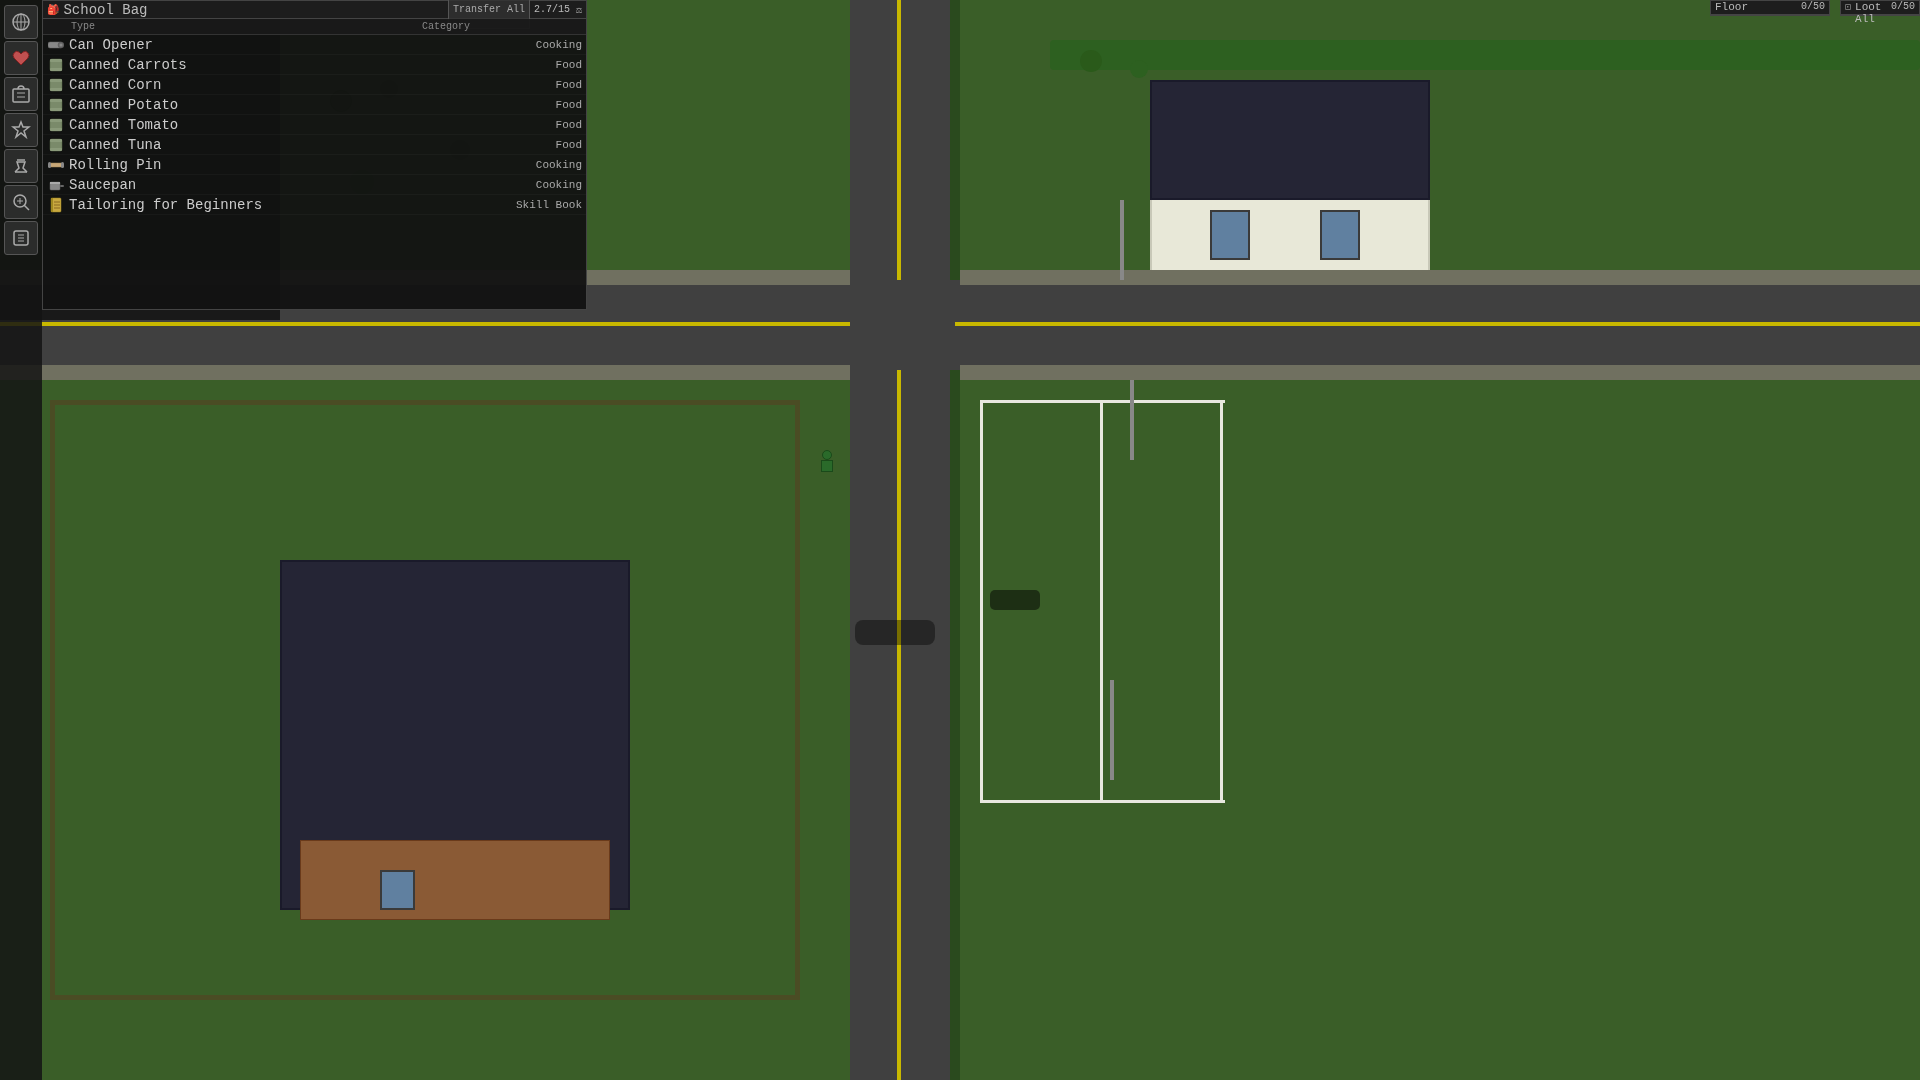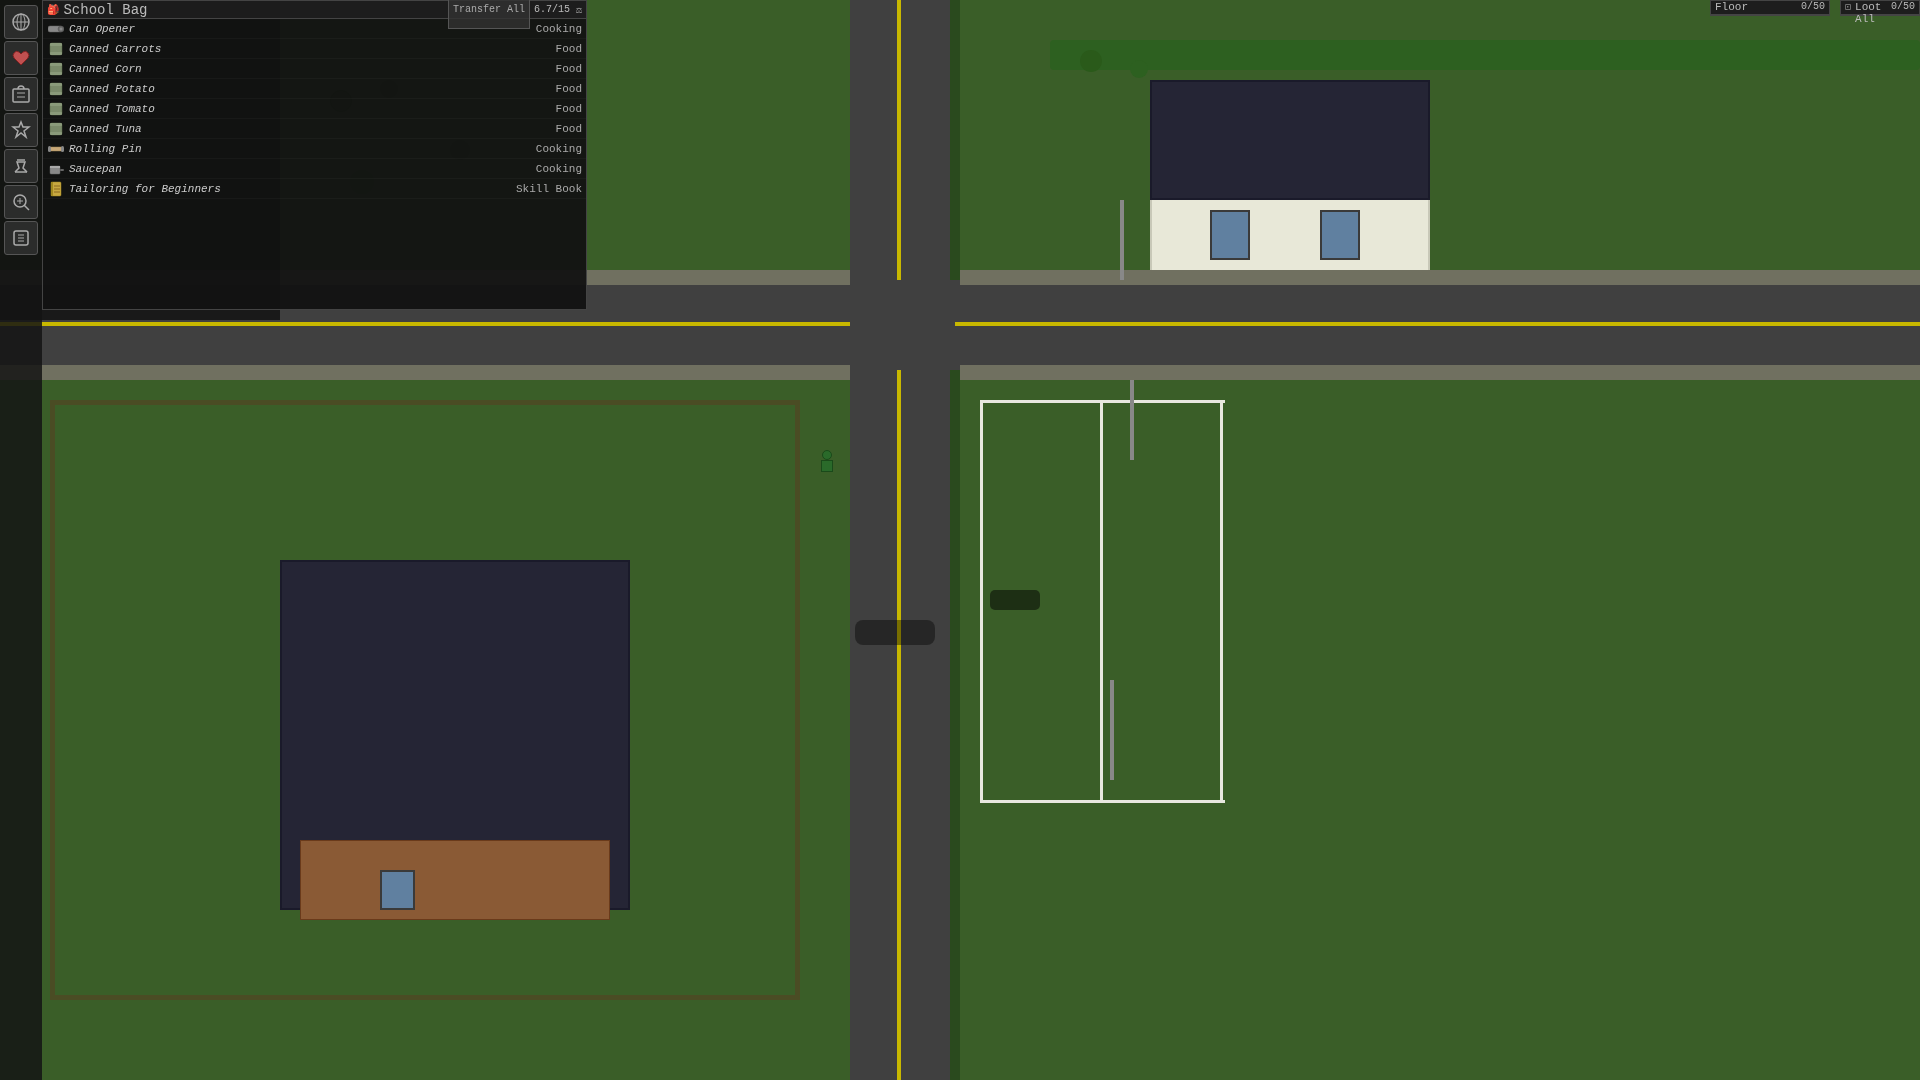--- a/index.html
+++ b/index.html
@@ -150,23 +150,22 @@
       height: 18px;
       display: flex;
       align-items: center;
       justify-content: center;
       margin-right: 4px;
       font-size: 11px;
     }
 
     .item-name {
       flex: 1;
-      font-size: 11px;
+      font-size: 14px;
       color: #ccc;
-      font-style: italic;
     }
 
     .item-category {
       width: 160px;
       font-size: 11px;
       color: #aaa;
       text-align: right;
     }
 
     
@@ -327,24 +326,29 @@
       </svg>
   </div>
 </div>
 
 <div class="inventory-panel">
 
   <div class="panel-titlebar">
     <span class="titlebar-icon">🎒</span>
     <span class="titlebar-text">School Bag</span>
     <span class="titlebar-action">Transfer All</span>
-    <span class="titlebar-weight">6.7/15</span>
+    <span class="titlebar-weight">2.7/15</span>
     <span style="color:#aaa;font-size:10px;margin-left:2px;">⚖</span>
   </div>
 
+  <div class="panel-header">
+    <div class="col-icon"></div>
+    <div class="col-type">Type</div>
+    <div class="col-category">Category</div>
+  </div>
 
   <div class="item-list">
 
     <div class="item-row">
       <div class="item-icon">
         <svg width="16" height="10" viewBox="0 0 16 10">
           <rect x="0" y="2" width="14" height="6" rx="2" fill="#888" stroke="#666" stroke-width="0.5"></rect>
           <circle cx="13" cy="5" r="3" fill="#666" stroke="#555" stroke-width="0.5"></circle>
           <circle cx="13" cy="5" r="1.5" fill="#888"></circle>
         </svg>

